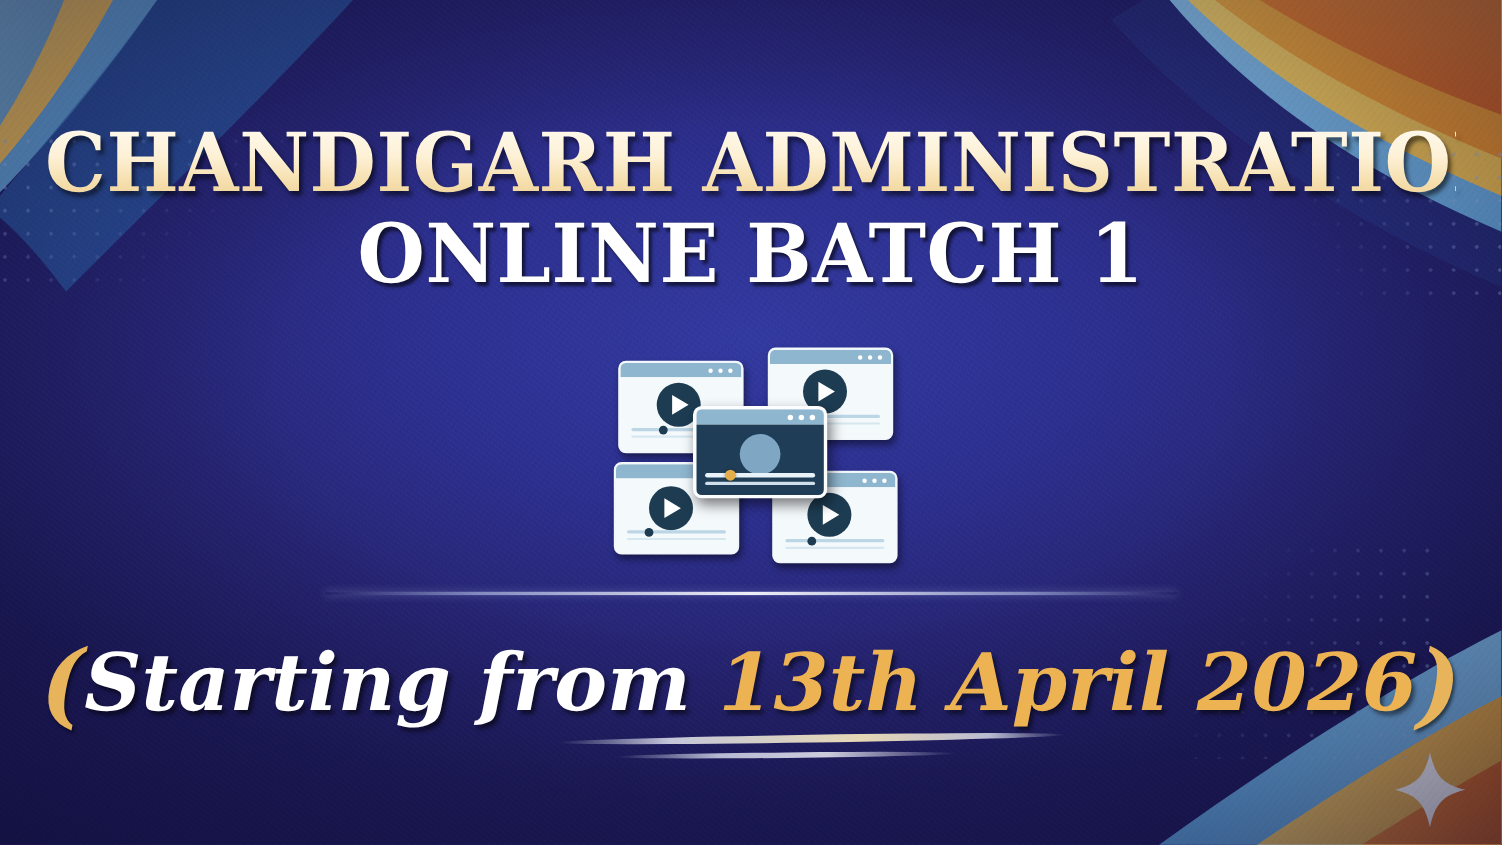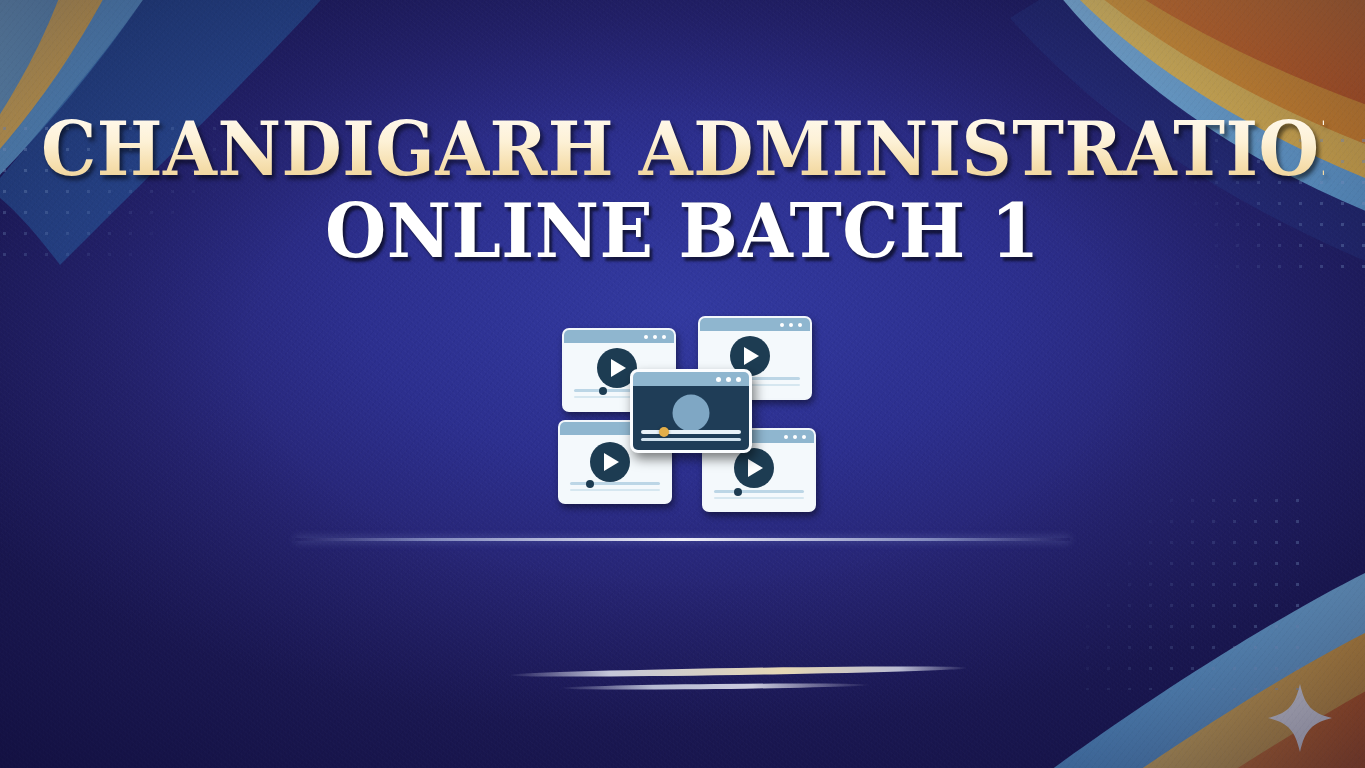--- a/index.html
+++ b/index.html
@@ -293,17 +293,23 @@
           <div class="track"></div>
           <div class="track2"></div>
           <div class="knob"></div>
         </div>
       </div>
     </div>
   </div>
 
   <div class="divider"></div>
 
+  <div class="date-wrap">
+    <span class="date-line">
+      <span class="paren">(</span><span class="d-white">Starting from</span>
+      <span class="date-gold">13th April 2026</span><span class="paren">)</span>
+    </span>
+  </div>
 
   <div class="swoosh swoosh-1"></div>
   <div class="swoosh swoosh-2"></div>
 
 </div>
 
 </body></html>

